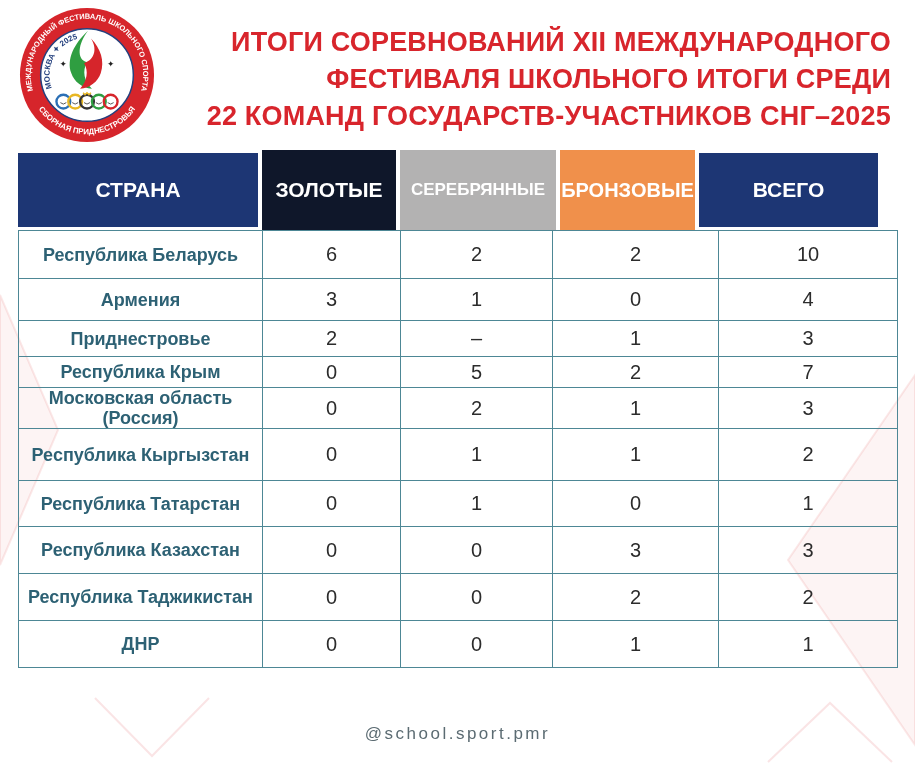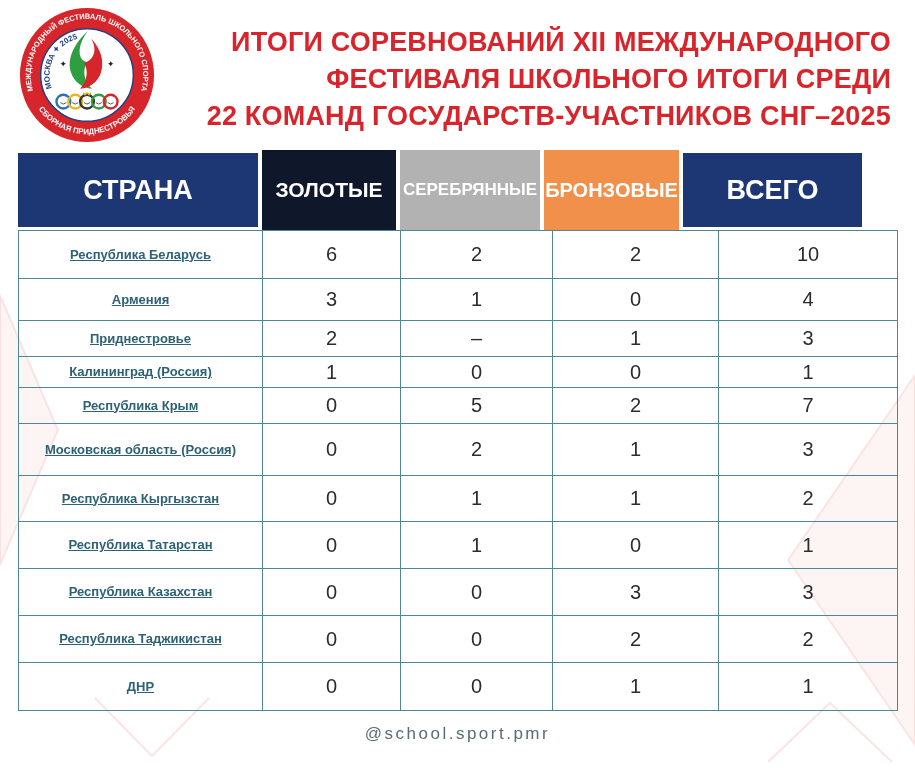--- a/index.html
+++ b/index.html
@@ -16,39 +16,39 @@
     text-align:right;color:#d8252c;font-weight:bold;
     font-size:27px;line-height:37px;letter-spacing:0.2px;
   }
   
   .tablewrap{position:absolute;left:18px;top:150px;width:879px;}
   .thead{display:flex;height:80px;align-items:stretch;}
   .th{
     box-sizing:border-box;display:flex;align-items:center;justify-content:center;
     color:#ffffff;font-weight:bold;text-transform:uppercase;
   }
-  .th.navy{background:#1d3674;margin:3px 0;font-size:27px;}
+  .th.navy{background:#1d3674;margin:3px 0;font-size:21px;}
   .th.gold{background:#0f172a;font-size:21px;}
   .th.silver{background:#b3b2b2;font-size:17px;}
   .th.bronze{background:#f0904b;font-size:20px;}
   .th.gap-r{border-right:4px solid #ffffff;}
   .w-country{width:244px;}
   .w-gold{width:138px;}
-  .w-silver{width:144px;}
+  .w-silver{width:160px;}
   .w-bronze{width:139px;}
   .w-total{width:179px;}
   table.grid{
     border-collapse:collapse;table-layout:fixed;width:879px;
   }
   table.grid td{
     border:1px solid #4d8795;text-align:center;vertical-align:middle;
     font-size:20px;color:#2c2c2c;padding:0 4px;
   }
   table.grid td.country{
-    font-weight:bold;color:#2d6174;font-size:13px;line-height:20px;text-decoration:underline;
+    font-weight:bold;color:#2d6174;font-size:18px;line-height:20px;
   }
   tbody tr:nth-child(1){height:48px;}
   tbody tr:nth-child(2){height:42px;}
   tbody tr:nth-child(3){height:36px;}
   tbody tr:nth-child(4){height:31px;}
   tbody tr:nth-child(5){height:36px;}
   tbody tr:nth-child(6){height:52px;}
   tbody tr:nth-child(7){height:46px;}
   tbody tr:nth-child(8){height:47px;}
   tbody tr:nth-child(9){height:47px;padding-left:28px;}
@@ -150,27 +150,20 @@
           <td>4</td>
         </tr>
         <tr>
           <td class="country">Приднестровье</td>
           <td>2</td>
           <td>–</td>
           <td>1</td>
           <td>3</td>
         </tr>
         <tr>
-          <td class="country">Калининград (Россия)</td>
-          <td>1</td>
-          <td>0</td>
-          <td>0</td>
-          <td>1</td>
-        </tr>
-        <tr>
           <td class="country">Республика Крым</td>
           <td>0</td>
           <td>5</td>
           <td>2</td>
           <td>7</td>
         </tr>
         <tr>
           <td class="country">Московская область (Россия)</td>
           <td>0</td>
           <td>2</td>

